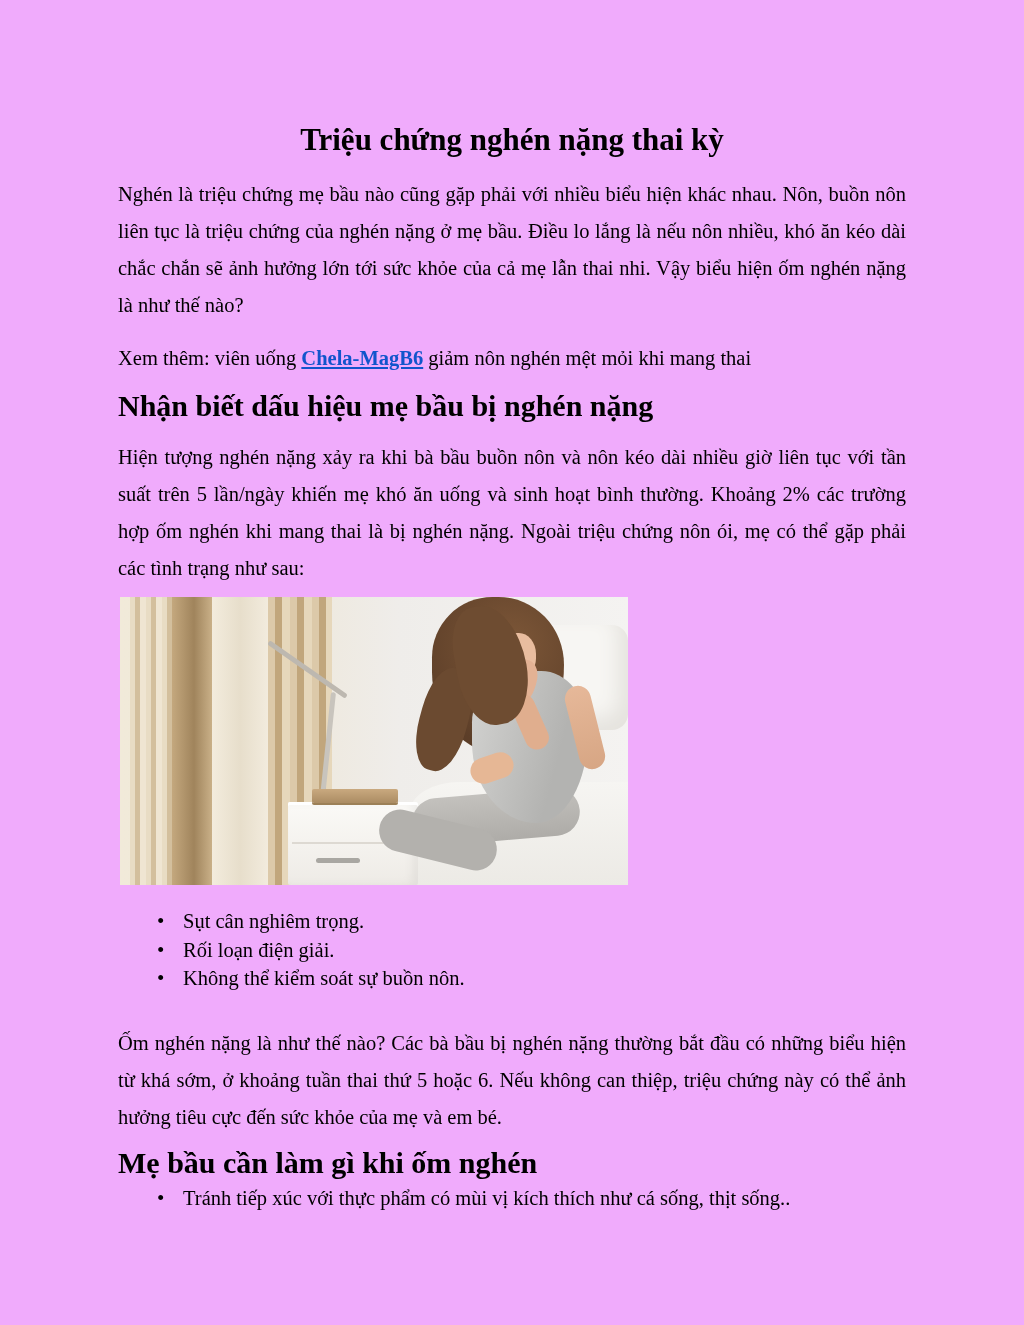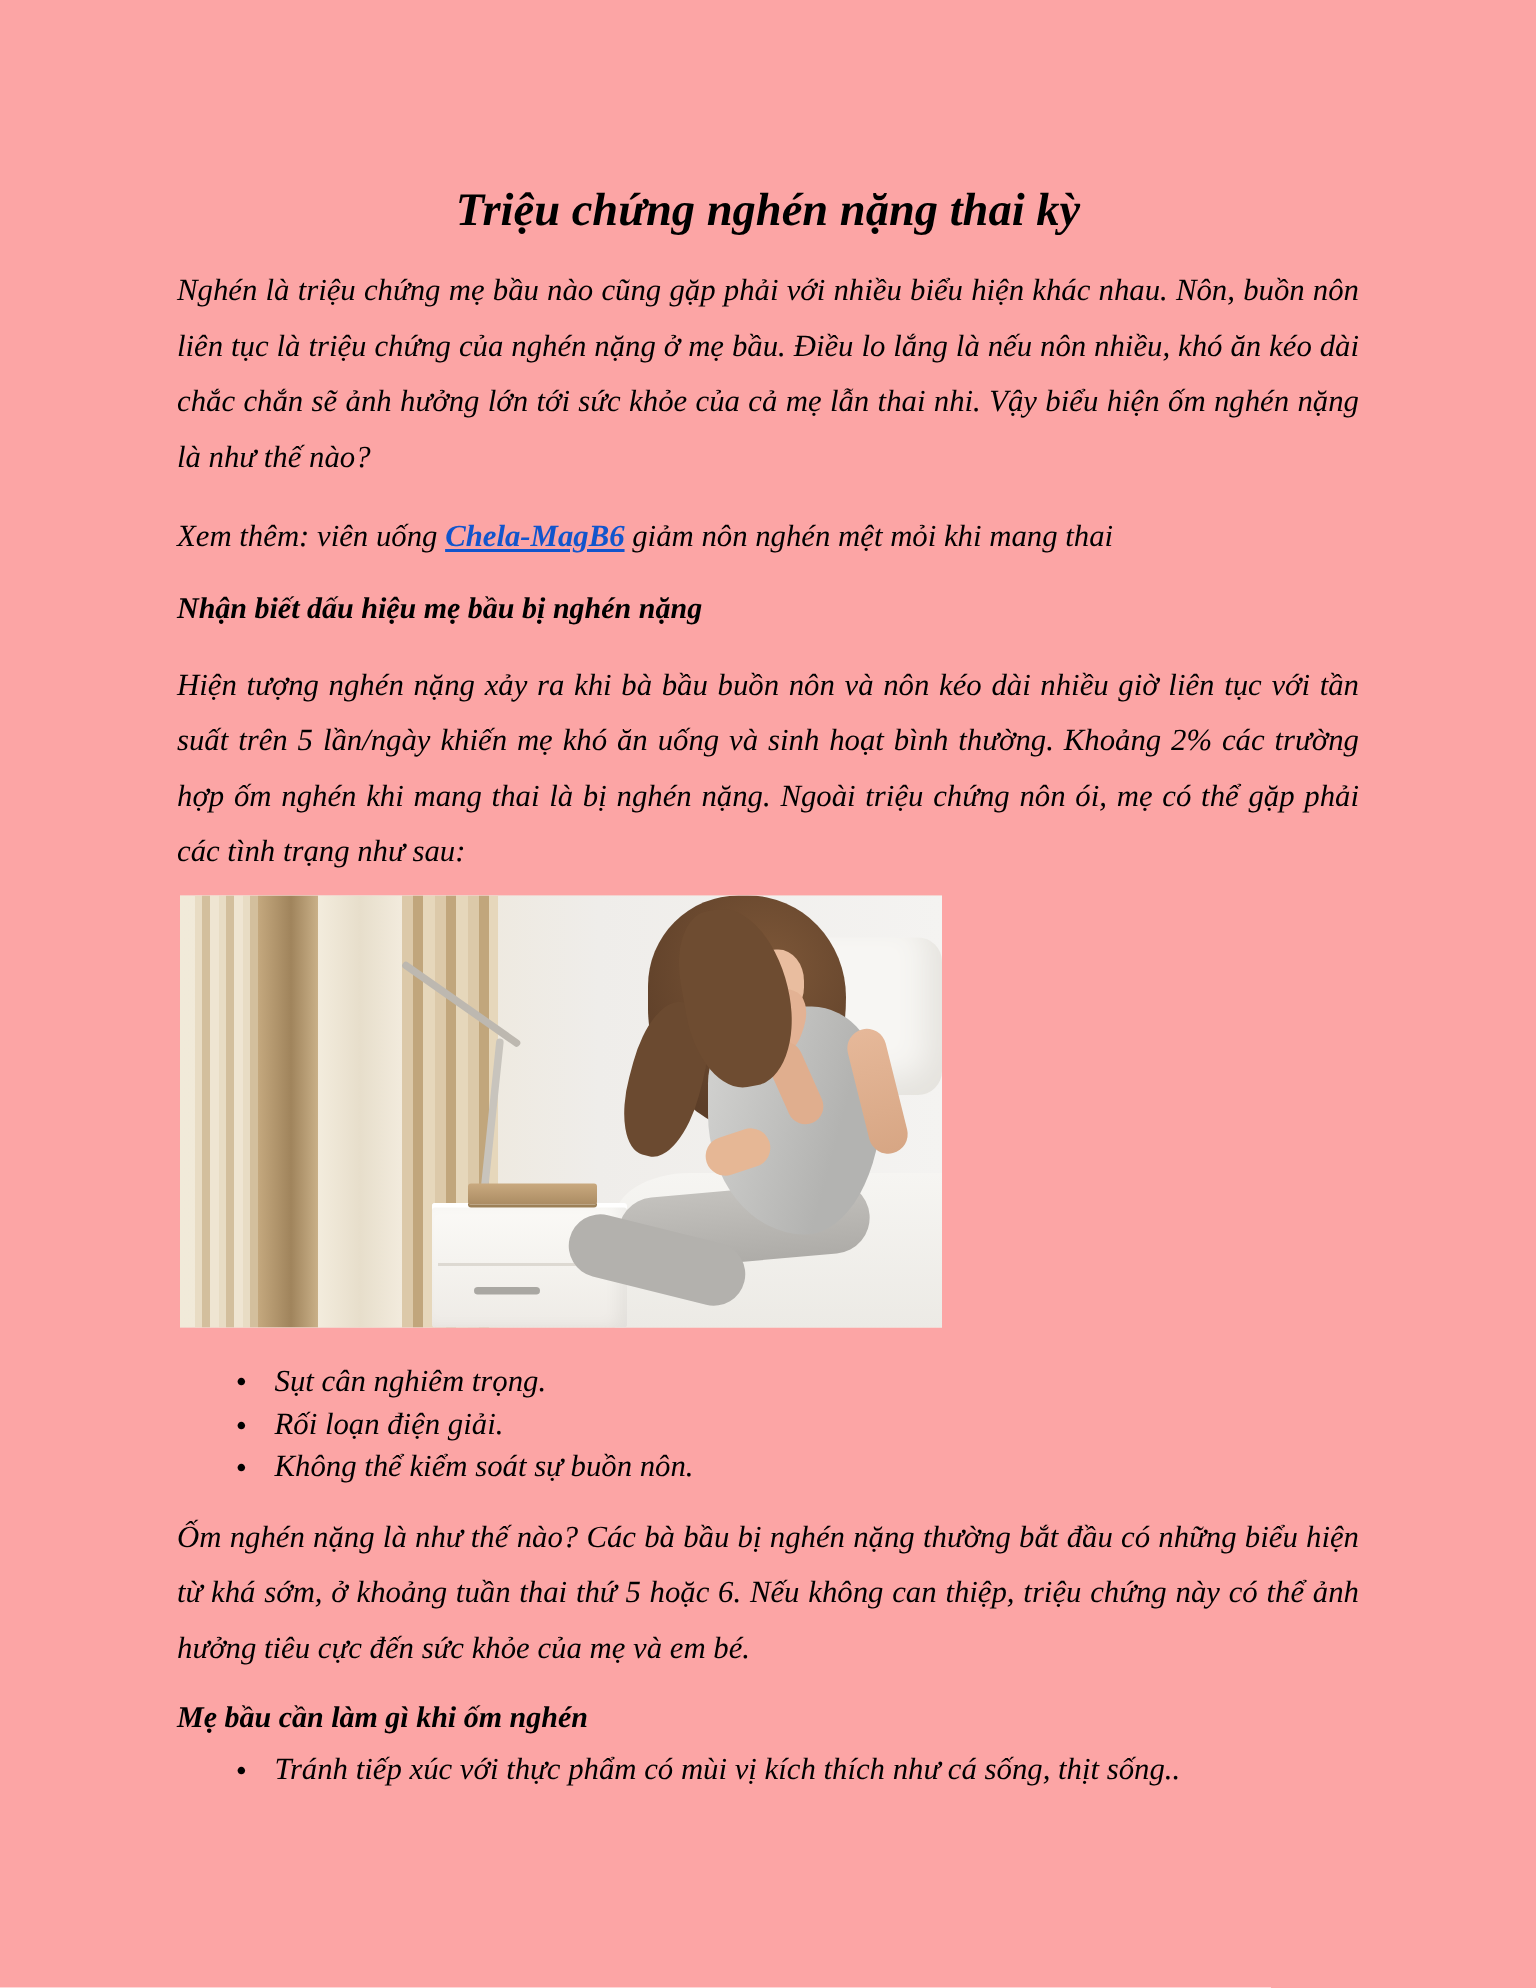--- a/index.html
+++ b/index.html
@@ -1,42 +1,41 @@
 <!DOCTYPE html>
 <html lang="vi"><head>
 <meta charset="utf-8">
 <style>
   html,body{margin:0;padding:0;background:#ffffff;}
   .page{
     position:relative;
     width:1024px;height:1325px;
-    background:#fca5a5;
+    background:#f0abfc;
     font-family:"Liberation Serif","DejaVu Serif",serif;
     color:#000000;
     overflow:hidden;
-    font-style:italic;
   }
   .content{padding:112px 118px 0 118px;}
   .doc-title{
     font-size:31px;font-weight:bold;text-align:center;
     line-height:40px;margin:8px 0 0 0;
   }
   p.body{
     font-size:20.5px;line-height:37px;text-align:justify;
     margin:16px 0 0 0;
   }
   p.seemore{margin-top:16px;text-align:left;}
   a.doclink{color:#1155CC;font-weight:bold;text-decoration:underline;cursor:pointer;}
   h2.sect{
-    font-size:20px;font-weight:bold;line-height:34px;
+    font-size:30px;font-weight:bold;line-height:34px;
     margin:12px 0 0 0;
   }
   h2.sect2{margin-top:10px;}
   p.p2{}
-  p.p3{margin-top:14px;}
+  p.p3{margin-top:32px;}
   p.p4{margin-top:14px;}
   ul.blist{
     list-style:none;margin:22px 0 0 37px;padding:0;
   }
   ul.blist2{margin-top:4px;}
   ul.blist li{
     font-size:20.5px;line-height:28.5px;
     position:relative;padding-left:28px;text-align:left;
   }
   ul.blist li::before{

